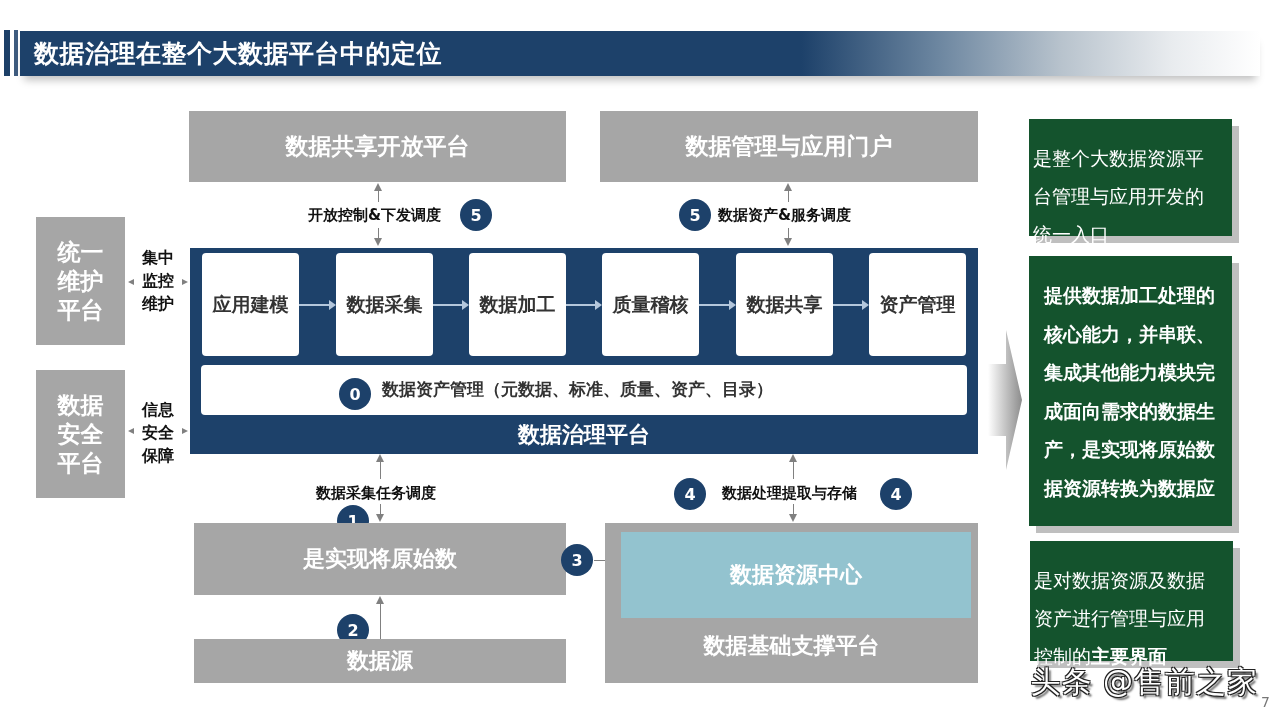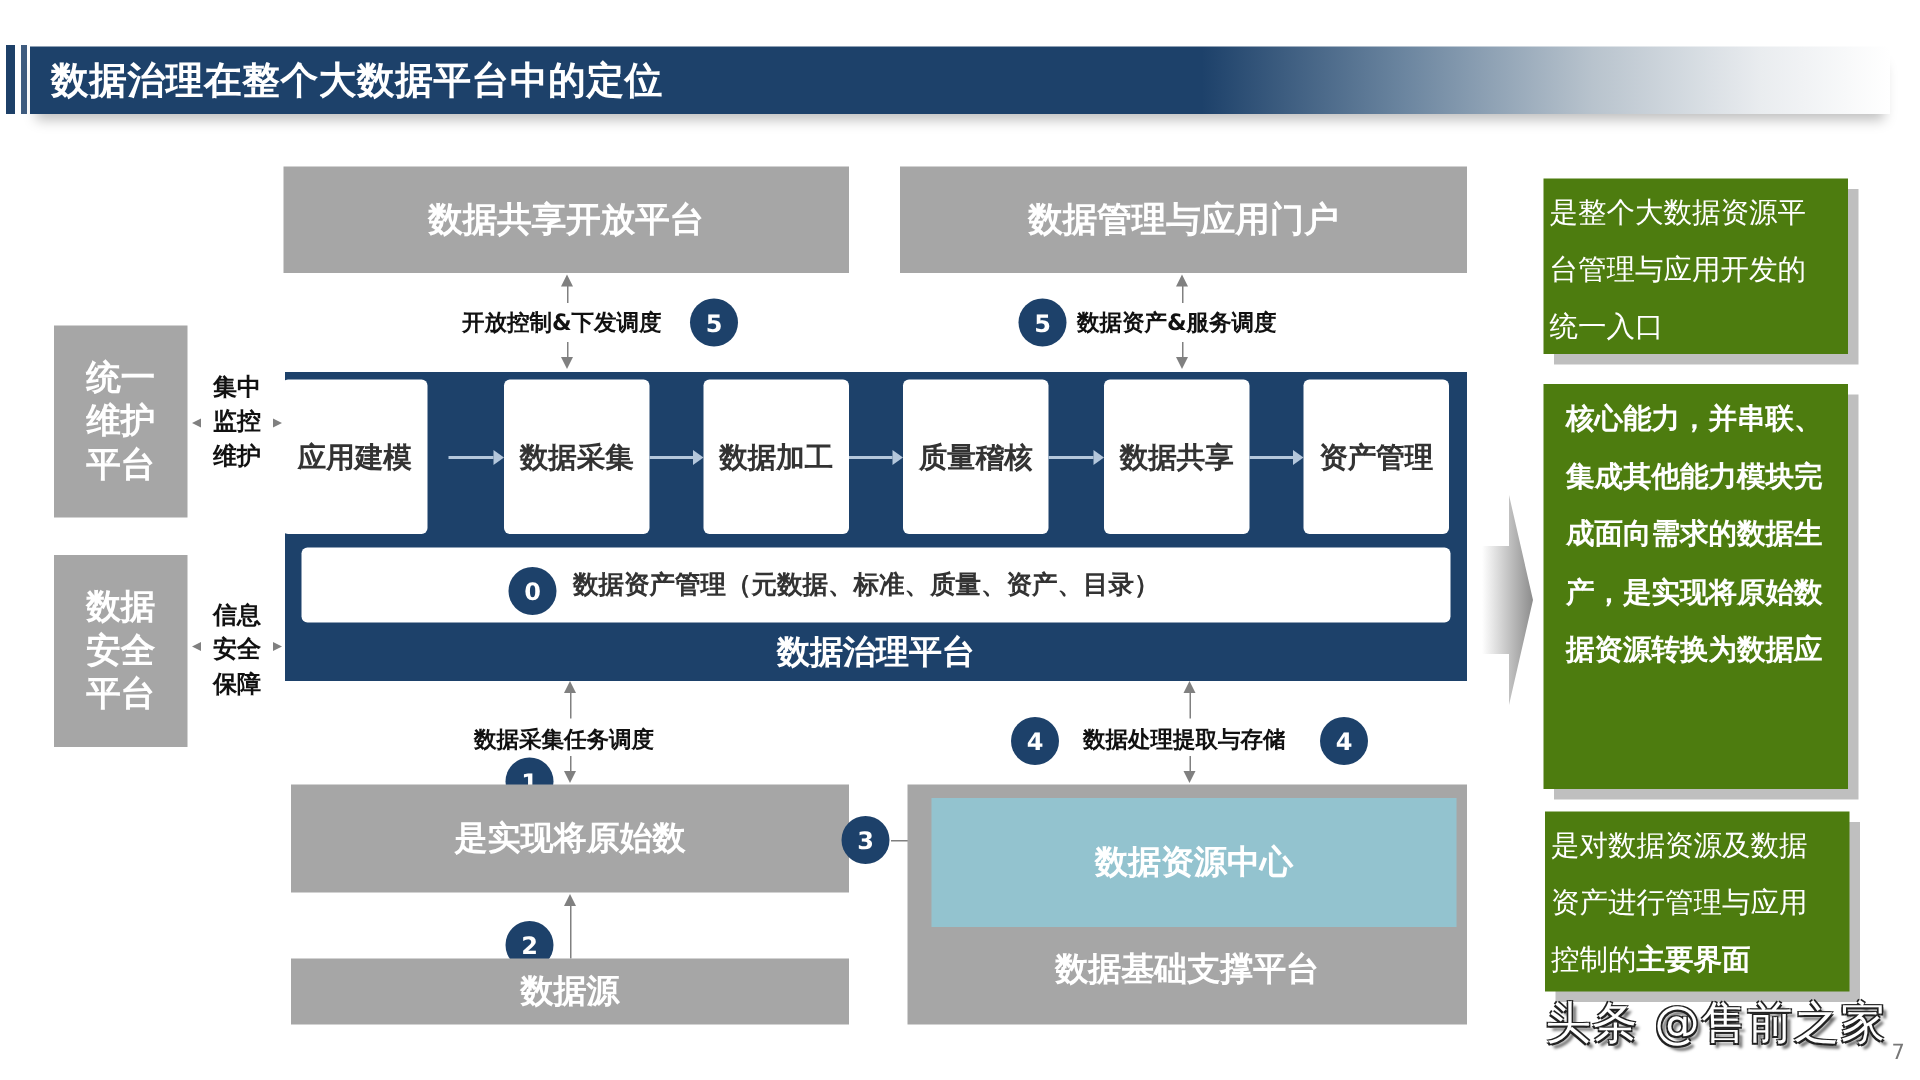--- a/index.html
+++ b/index.html
@@ -68,22 +68,22 @@
     color: #ffffff; font-size: 22px; font-weight: bold;
   }
 
   
   .big-arrow {
     left: 988px; top: 330px; width: 34px; height: 140px;
   }
 
   
   .note {
-    background: #4d7c0f; color: #ffffff; font-size: 19px; line-height: 38px;
-    padding: 4px 6px 4px 4px;
+    background: #14532d; color: #ffffff; font-size: 19px; line-height: 38px;
+    padding: 20px 6px 4px 4px;
     box-shadow: 7px 7px 0 #bfbfbf;
   }
   .note.bold { font-weight: bold; font-size: 19px; line-height: 38.5px; text-align: center; }
   .note b { font-weight: bold; text-align: right; }
 
   .watermark {
     right: 22px; top: 662px; font-size: 30px; color: #ffffff;
     text-shadow: 1px 1px 0 #222, -1px -1px 0 #222, 1px -1px 0 #222, -1px 1px 0 #222, 3px 3px 2px rgba(0,0,0,.6);
     letter-spacing: 1px; white-space: nowrap;
   }
@@ -139,21 +139,21 @@
 <div class="abs arrow-left" style="left:128px; top:428px;"></div>
 <div class="abs side-label" style="left:140px; top:398px;">
   <div>信息</div>
   <div>安全</div>
   <div>保障</div>
 </div>
 <div class="abs arrow-right" style="left:182px; top:428px;"></div>
 
 <div class="abs gov-platform"></div>
 
-<div class="abs module" style="left:188px;">应用建模</div>
+<div class="abs module" style="left:202px;">应用建模</div>
 <div class="abs module" style="left:336px;">数据采集</div>
 <div class="abs module" style="left:469px;font-family:Liberation Serif, serif;">数据加工</div>
 <div class="abs module" style="left:602px;">质量稽核</div>
 <div class="abs module" style="left:736px;">数据共享</div>
 <div class="abs module" style="left:869px;">资产管理</div>
 
 <div class="abs mod-arrow" style="left:299px; width:30px;"></div>
 <div class="abs mod-arrow-head" style="left:329px;"></div>
 <div class="abs mod-arrow" style="left:433px; width:29px;"></div>
 <div class="abs mod-arrow-head" style="left:462px;"></div>
@@ -217,20 +217,21 @@
   <polygon points="0,34 18,34 18,0 34,70 18,140 18,106 0,106" fill="url(#ga)"></polygon>
 </svg>
 
 <div class="abs note" style="left:1029px; top:119px; width:203px; height:117px;">
   <div>是整个大数据资源平</div>
   <div>台管理与应用开发的</div>
   <div>统一入口</div>
 </div>
 
 <div class="abs note bold" style="left:1029px; top:256px; width:203px; height:270px;">
+  <div>提供数据加工处理的</div>
   <div>核心能力，并串联、</div>
   <div>集成其他能力模块完</div>
   <div>成面向需求的数据生</div>
   <div>产，是实现将原始数</div>
   <div>据资源转换为数据应</div>
 </div>
 
 <div class="abs note" style="left:1030px; top:541px; width:203px; height:120px;">
   <div>是对数据资源及数据</div>
   <div>资产进行管理与应用</div>

